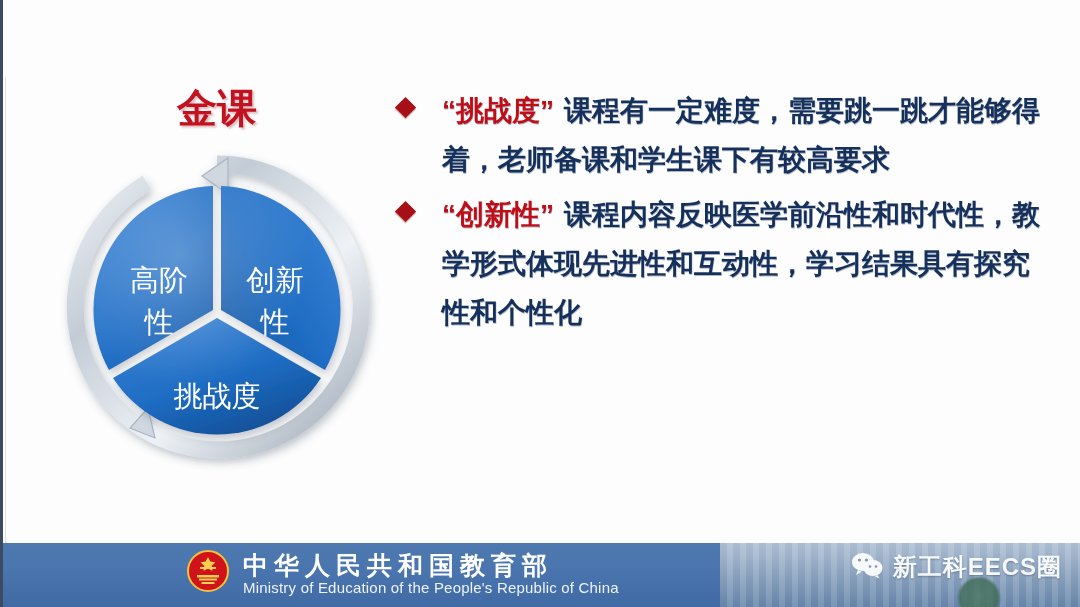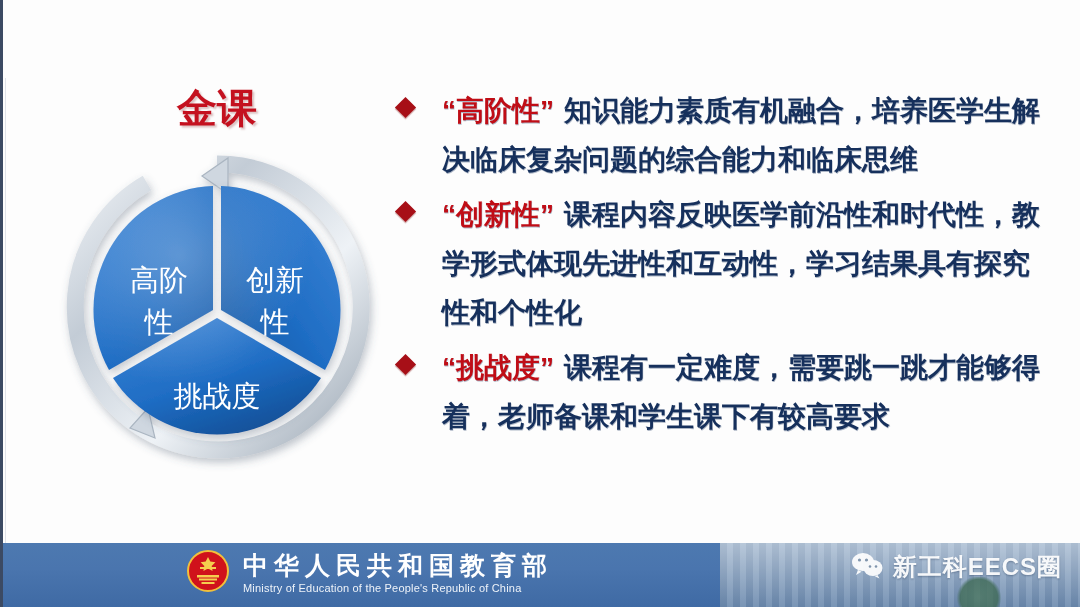--- a/index.html
+++ b/index.html
@@ -91,21 +91,21 @@
     opacity:.8;
   }
   .moe{
     position:absolute;left:185px;top:5px;display:flex;align-items:center;gap:12px;
   }
   .moe-text{display:flex;flex-direction:column;justify-content:center;}
   .moe-cn{
     font-size:25px;font-weight:bold;color:#ffffff;letter-spacing:6px;line-height:30px;
     font-family:"Liberation Serif","DejaVu Serif",serif;
   }
-  .moe-en{font-size:11px;color:#eef3f9;letter-spacing:.2px;line-height:14px;}
+  .moe-en{font-size:15px;color:#eef3f9;letter-spacing:.2px;line-height:14px;}
 
   .watermark{
     position:absolute;right:18px;top:8px;display:flex;align-items:center;gap:9px;
     opacity:.92;z-index:7;
   }
   .wm-text{
     font-size:24px;font-weight:bold;color:#ffffff;letter-spacing:1px;
     text-shadow:0 1px 2px rgba(40,60,90,.45);
   }
 </style>
@@ -179,38 +179,32 @@
 
         <text x="223" y="148" text-anchor="middle" font-family="'Liberation Sans',sans-serif" font-size="29" fill="#ffffff">创新</text>
         <text x="223" y="190" text-anchor="middle" font-family="'Liberation Sans',sans-serif" font-size="29" fill="#ffffff">性</text>
 
         <text x="165" y="264" text-anchor="middle" font-family="'Liberation Sans',sans-serif" font-size="29" fill="#ffffff">挑战度</text>
       </svg>
     </div>
 
     <div class="bullets">
 
+
       <div class="bullet-row">
         <span class="diamond"></span>
         <div class="btext">
-          <span class="kw">“高阶性”</span><span>知识能力素质有机融合，培养医学生解决临床复杂问题的综合能力和临床思维</span>
+          <span class="kw">“挑战度”</span><span>课程有一定难度，需要跳一跳才能够得着，老师备课和学生课下有较高要求</span>
         </div>
       </div>
 
       <div class="bullet-row">
         <span class="diamond"></span>
         <div class="btext">
           <span class="kw">“创新性”</span><span>课程内容反映医学前沿性和时代性，教学形式体现先进性和互动性，学习结果具有探究性和个性化</span>
-        </div>
-      </div>
-
-      <div class="bullet-row">
-        <span class="diamond"></span>
-        <div class="btext">
-          <span class="kw">“挑战度”</span><span>课程有一定难度，需要跳一跳才能够得着，老师备课和学生课下有较高要求</span>
         </div>
       </div>
 
     </div>
   </div>
 
   <div class="footer">
     <div class="footer-photo"></div>
 
     <div class="moe">

